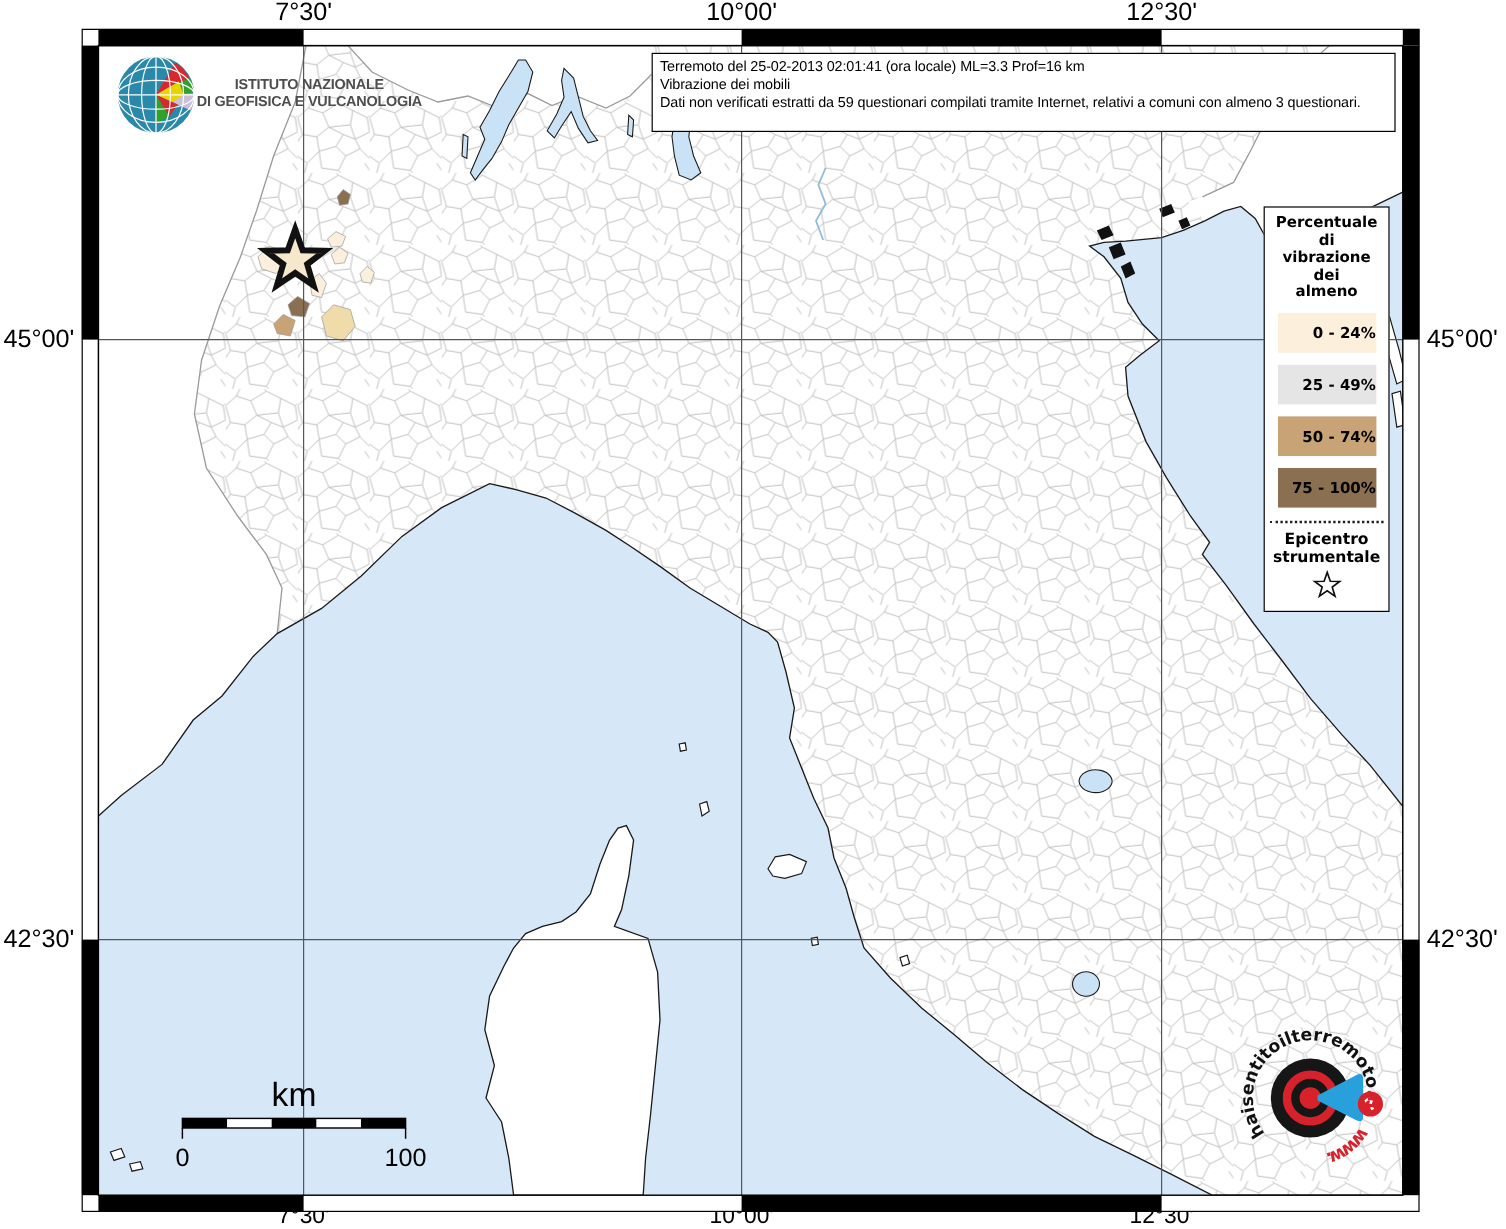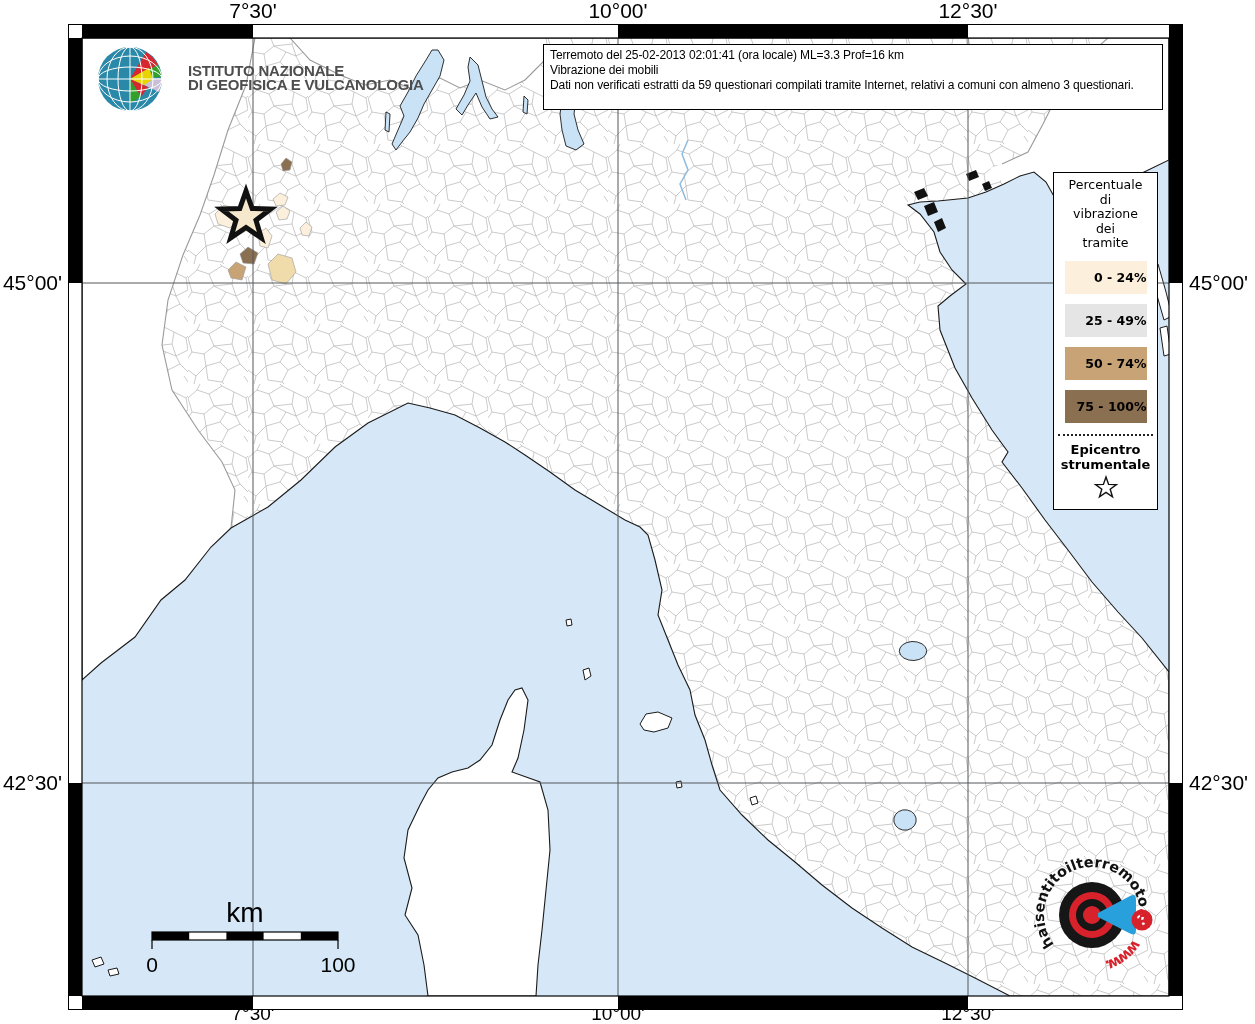--- a/index.html
+++ b/index.html
@@ -10,26 +10,26 @@
   .coord.bottom{top:1004px;height:20px;line-height:20px;transform:translateX(-50%);font-size:19px;}
   .coord.left{right:1193px;transform:translateY(-50%);}
   .coord.right{left:1189px;transform:translateY(-50%);}
   #map-svg{position:absolute;left:68px;top:24px;}
   
   #info-box{position:absolute;left:543px;top:44px;width:620px;height:66px;background:#fff;
     border:1.5px solid #000;box-sizing:border-box;padding:3px 6px;font-size:12px;line-height:14.8px;
     letter-spacing:-0.1px;white-space:nowrap;overflow:hidden;}
   
   #ingv{position:absolute;left:96px;top:45px;width:260px;height:70px;}
-  #ingv .txt{position:absolute;left:92px;top:19px;font-weight:bold;font-size:15px;line-height:13.5px;
-    color:#4d4d4d;letter-spacing:-0.2px;white-space:nowrap;}
+  #ingv .txt{position:absolute;left:68px;top:19px;font-weight:bold;font-size:12px;line-height:13.5px;
+    color:#4d4d4d;letter-spacing:-0.2px;white-space:nowrap;text-align:center;}
   
   #legend{position:absolute;left:1053px;top:172px;width:105px;background:#fff;border:1.5px solid #000;
     box-sizing:border-box;padding:5px 0 6px 0;font-family:"DejaVu Sans",sans-serif;text-align:center;}
-  #legend .ttl{font-weight:normal;font-size:12.5px;line-height:14.5px;}
+  #legend .ttl{font-weight:bold;font-size:12.5px;line-height:14.5px;}
   .swatch{width:82px;height:33px;margin:10px auto 0 auto;display:flex;align-items:center;justify-content:flex-end;
     font-weight:bold;font-size:12.5px;}
   #legend .divider{border-top:2px dotted #222;margin:11px 4px 6px 4px;}
   #legend .epi{font-weight:bold;font-size:13px;line-height:15px;}
   #legend .star-wrap{margin-top:3px;}
 </style>
 </head>
 <body>
 
 <div id="app">
@@ -223,21 +223,21 @@
       <div>ISTITUTO NAZIONALE</div>
       <div>DI GEOFISICA E VULCANOLOGIA</div>
     </div>
   </div>
 
   <div id="legend">
     <div class="ttl">Percentuale</div>
     <div class="ttl">di</div>
     <div class="ttl">vibrazione</div>
     <div class="ttl">dei</div>
-    <div class="ttl">tramite</div>
+    <div class="ttl">almeno</div>
     <div class="swatch" style="background: rgb(252, 239, 220);">
         <span>0 - 24%</span>
       </div>
     <div class="swatch" style="background: #e5e5e5;">
         <span>25 - 49%</span>
       </div>
     <div class="swatch" style="background: rgb(199, 163, 118);">
         <span>50 - 74%</span>
       </div>
     <div class="swatch" style="background: rgb(138, 111, 80);">

